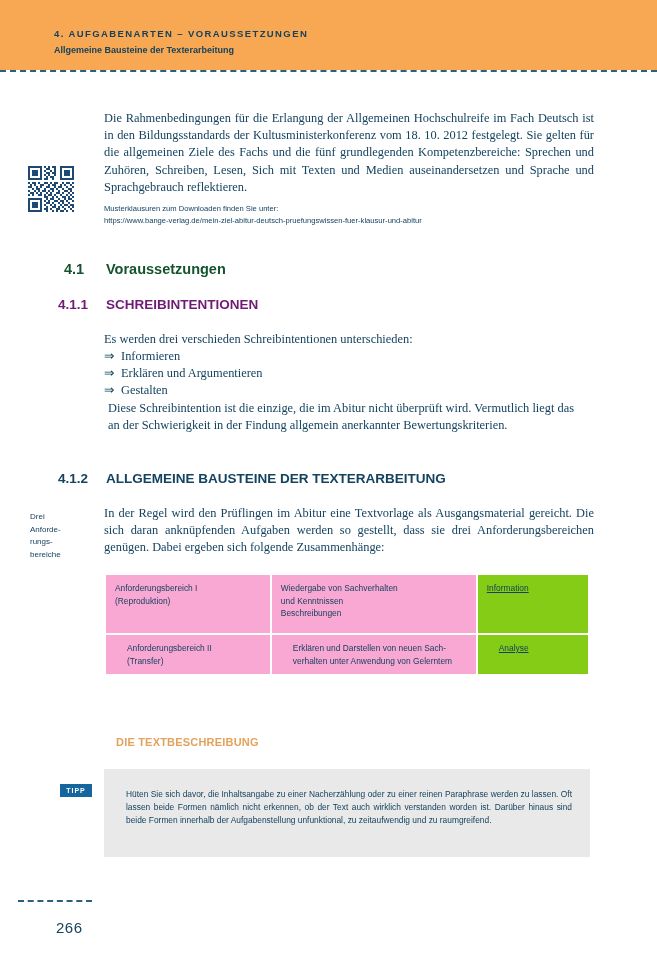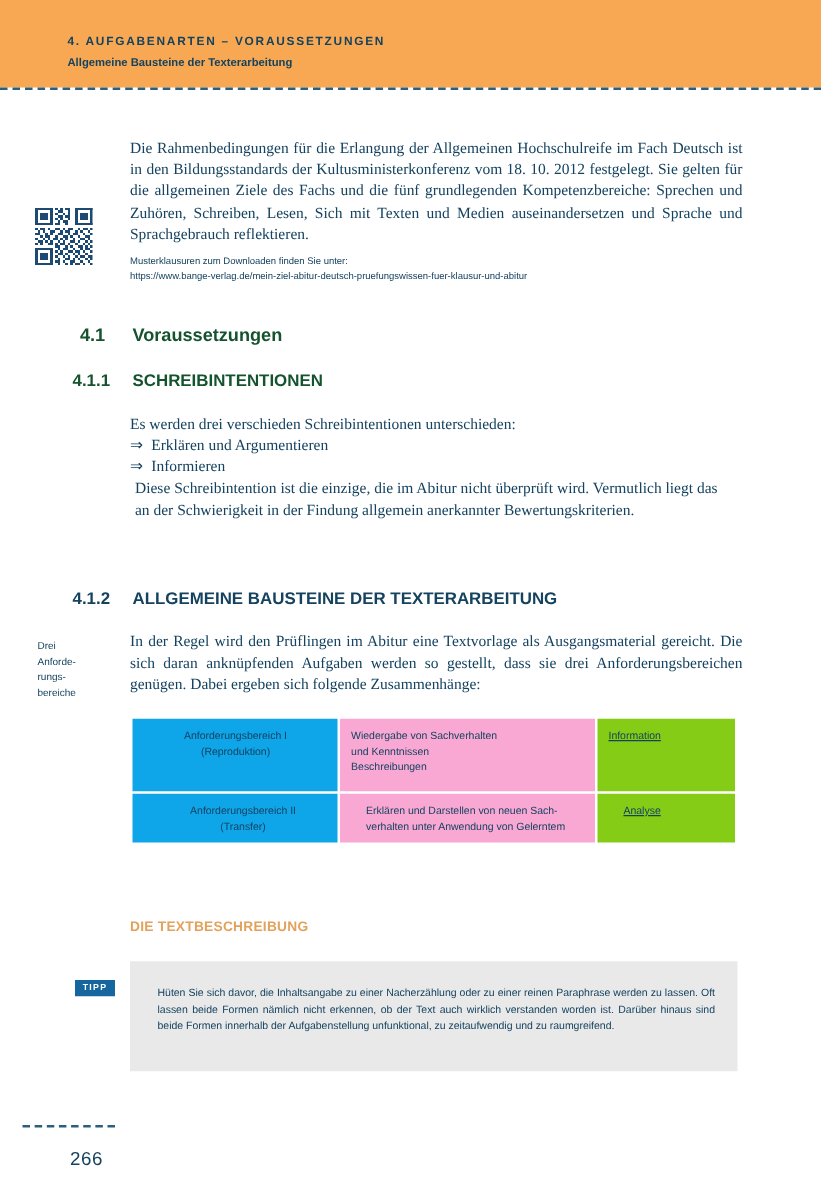--- a/index.html
+++ b/index.html
@@ -101,21 +101,21 @@
   }
   .h-41 .num { display: inline-block; width: 42px; }
 
   .h-411 {
     position: absolute;
     left: 58px;
     top: 297px;
     font-family: "Liberation Sans", sans-serif;
     font-size: 13.5px;
     font-weight: bold;
-    color: #14532d;
+    color: #701a75;
     white-space: nowrap;
   }
   .h-411 .num { display: inline-block; width: 48px; }
 
   .h-412 {
     position: absolute;
     left: 58px;
     top: 471px;
     font-family: "Liberation Sans", sans-serif;
     font-size: 13.5px;
@@ -198,42 +198,41 @@
     font-family: "Liberation Sans", sans-serif;
     font-size: 8.4px;
     line-height: 12.6px;
     color: #14425f;
   }
   .req-table td {
     vertical-align: top;
     padding: 7px 8px 7px 9px;
   }
   .req-table td.c0 {
-    background: #0ea5e9;
+    background: #f9a8d4;
     width: 148px;
-    text-align: center;
   }
   .req-table td.c1 {
     background: #f9a8d4;
     width: 204px;
   }
   .req-table td.c2 {
     background: #84cc16;
     width: 93px;
     text-decoration: underline;
   }
   .req-table .line { display: block; }
   .req-table tr.r0 td { height: 44px; }
   .req-table tr.r1 td { height: 24px; padding-left: 21px; }
   .req-table tr.r2 td { height: 24px; }
 
   
   .tb-heading {
     position: absolute;
-    left: 104px;
+    left: 116px;
     top: 736px;
     font-family: "Liberation Sans", sans-serif;
     font-size: 11px;
     font-weight: bold;
     color: #e3a25c;
     letter-spacing: 0.2px;
     white-space: nowrap;
   }
 
   
@@ -454,24 +453,27 @@
 </div>
 
 <div class="h-411">
   <span class="num">4.1.1</span><span>SCHREIBINTENTIONEN</span>
 </div>
 
 <div class="si-intro">Es werden drei verschieden Schreibintentionen unterschieden:</div>
 
 <div class="si-list">
   <span class="si-item">
+    <span class="arrow">⇒</span><span>Informieren</span>
+  </span>
+  <span class="si-item">
     <span class="arrow">⇒</span><span>Erklären und Argumentieren</span>
   </span>
   <span class="si-item">
-    <span class="arrow">⇒</span><span>Informieren</span>
+    <span class="arrow">⇒</span><span>Gestalten</span>
   </span>
   <span class="si-sub">Diese Schreibintention ist die einzige, die im Abitur nicht überprüft wird. Vermutlich liegt das an der Schwierigkeit in der Findung allgemein anerkannter Bewertungskriterien.</span>
 </div>
 
 <div class="h-412">
   <span class="num">4.1.2</span><span>ALLGEMEINE BAUSTEINE DER TEXTERARBEITUNG</span>
 </div>
 
 <div class="margin-note">
   <span>Drei</span>

